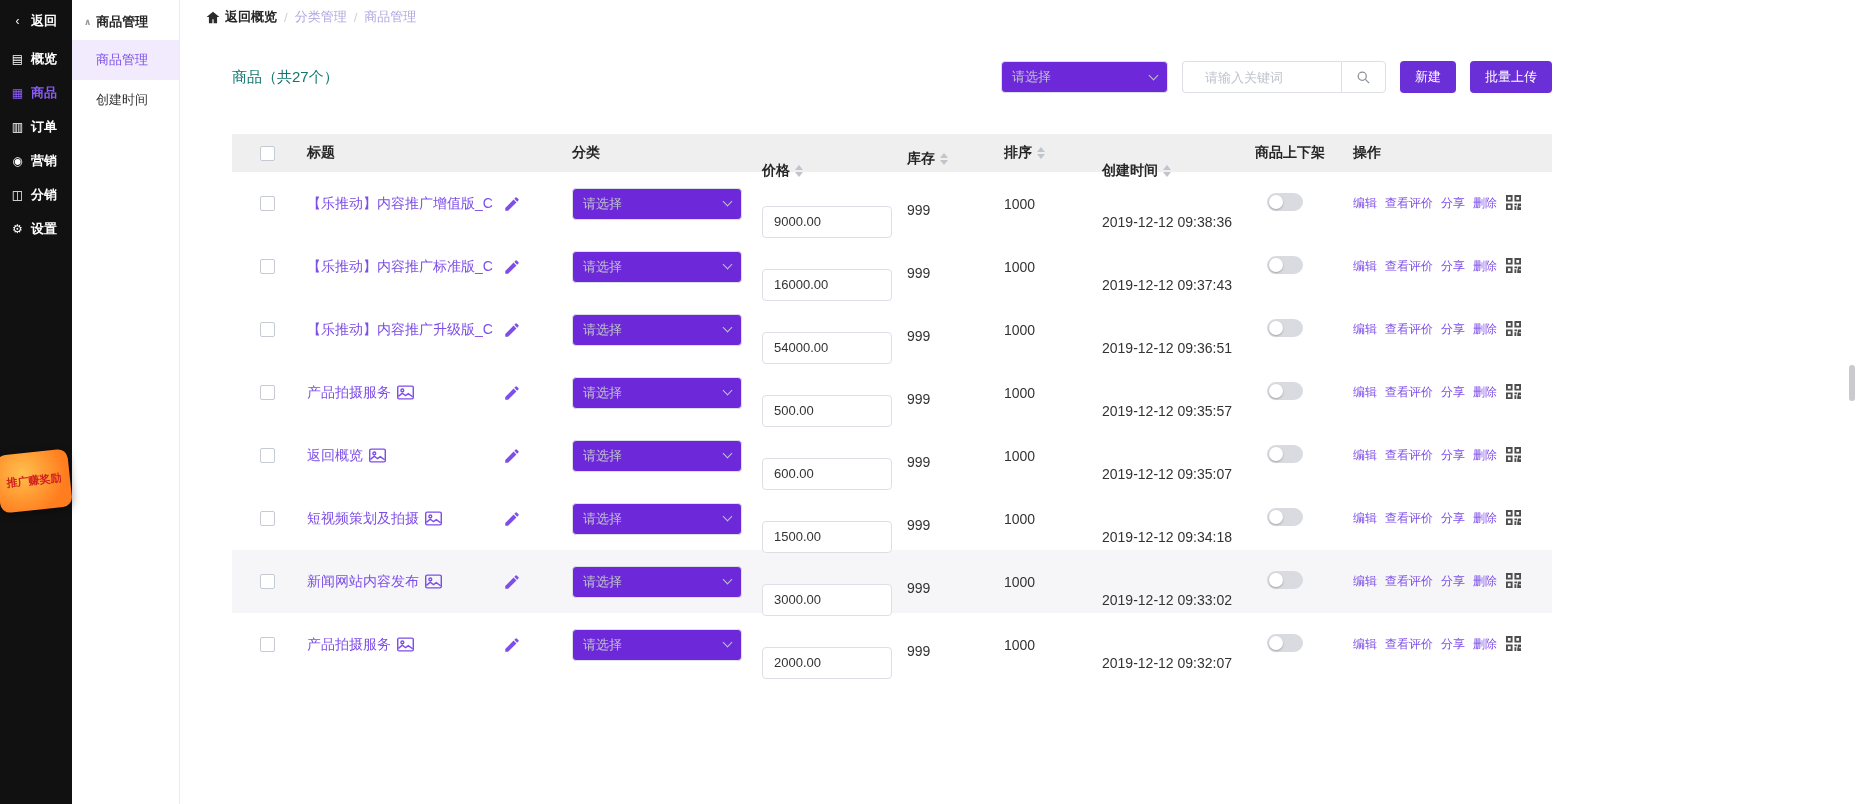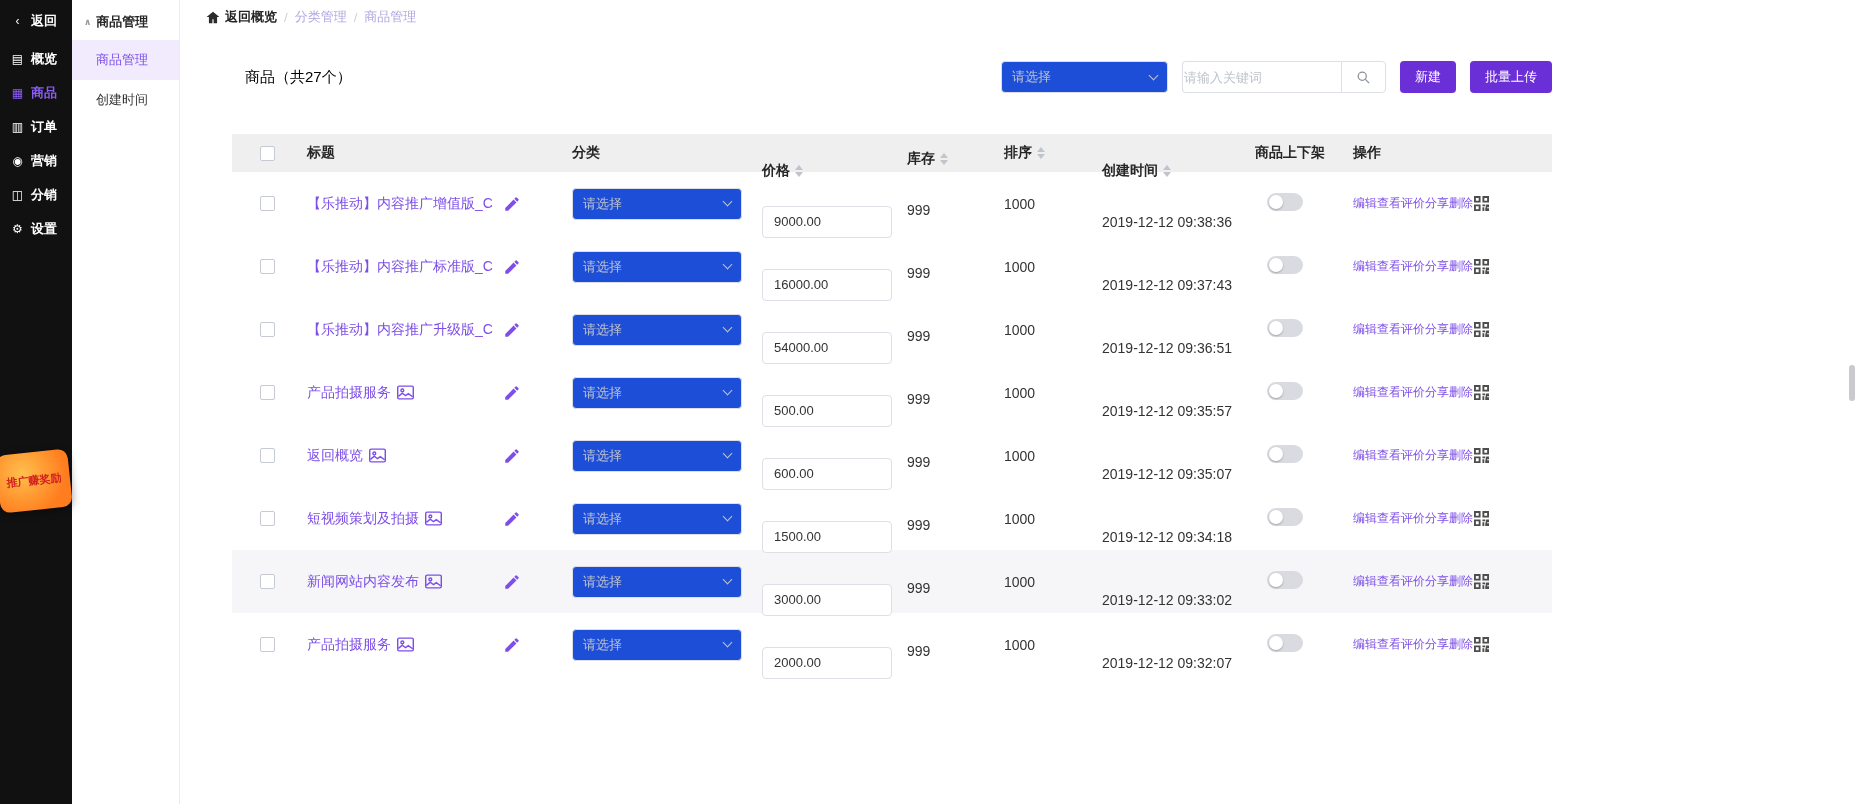--- a/index.html
+++ b/index.html
@@ -33,46 +33,46 @@
   
   .main{flex:1;position:relative;overflow:hidden;background:#fff;}
   .breadcrumb{display:flex;align-items:center;gap:7px;height:34px;padding-left:26px;font-size:13px;}
   .home-link{display:flex;align-items:center;gap:5px;font-weight:700;color:#262626;cursor:pointer;}
   .sep{color:#d0d0d6;}
   .crumb{color:#b3a6e0;cursor:pointer;}
   .crumb-wrap{display:flex;align-items:center;gap:7px;}
 
   .content{width:1320px;margin-left:52px;}
   .toolbar{display:flex;align-items:center;justify-content:space-between;margin-top:27px;height:32px;}
-  .page-title{font-size:15px;color:#000000;margin-left:13px;}
+  .page-title{font-size:15px;color:#0f766e;}
   .controls{display:flex;align-items:center;gap:14px;}
-  .select{height:32px;border:1px solid var(--border);border-radius:4px;background:#1d4ed8;display:flex;align-items:center;justify-content:space-between;padding:0 10px;font-size:13px;color:var(--ph);cursor:pointer;}
+  .select{height:32px;border:1px solid var(--border);border-radius:4px;background:#6d28d9;display:flex;align-items:center;justify-content:space-between;padding:0 10px;font-size:13px;color:var(--ph);cursor:pointer;}
   .select.w-toolbar{width:167px;}
   .select.w-row{width:170px;}
   .chev{width:7px;height:7px;border-right:1.5px solid #c0c4cc;border-bottom:1.5px solid #c0c4cc;transform:rotate(45deg);margin-top:-4px;flex-shrink:0;}
   .search-group{display:flex;}
-  .search-input{width:159px;height:32px;border:1px solid var(--border);border-right:none;border-radius:4px 0 0 4px;padding:0 1px;font-size:13px;color:#333;outline:none;font-family:inherit;}
+  .search-input{width:159px;height:32px;border:1px solid var(--border);border-right:none;border-radius:4px 0 0 4px;padding:0 22px;font-size:13px;color:#333;outline:none;font-family:inherit;}
   .search-input::placeholder{color:var(--ph);}
   .search-btn{width:45px;height:32px;border:1px solid var(--border);border-radius:0 4px 4px 0;background:#fff;display:flex;align-items:center;justify-content:center;cursor:pointer;}
   .btn{height:32px;padding:0 15px;border:none;border-radius:4px;background:var(--accent);color:#fff;font-size:13px;cursor:pointer;font-family:inherit;}
 
   
   .table{margin-top:41px;}
   .thead{display:flex;align-items:center;height:38px;background:var(--thead-bg);font-size:14px;font-weight:700;color:#262626;}
   .thead .cell{display:flex;align-items:center;gap:5px;}
   .cell{flex-shrink:0;}
   .c-check{width:48px;padding-left:28px;display:flex;align-items:center;}
   .c-title{width:265px;display:flex;align-items:center;gap:6px;position:relative;margin-left:27px;}
   .c-cat{width:190px;}
   .c-price{width:145px;margin-top:36px;}
   .c-stock{width:97px;margin-top:12px;}
   .c-sort{width:98px;}
   .c-created{width:153px;margin-top:36px;}
   .c-shelf{width:98px;}
-  .c-actions{flex:1;display:flex;align-items:center;}
+  .c-actions{flex:1;display:flex;gap:8px;}
   .sort-ic{display:inline-flex;flex-direction:column;gap:2px;cursor:pointer;}
   .sort-ic .up{width:0;height:0;border-left:4px solid transparent;border-right:4px solid transparent;border-bottom:5px solid #c0c4cc;}
   .sort-ic .down{width:0;height:0;border-left:4px solid transparent;border-right:4px solid transparent;border-top:5px solid #c0c4cc;}
   .checkbox{width:15px;height:15px;border:1px solid #c6cad2;border-radius:2px;background:#fff;cursor:pointer;display:inline-block;}
 
   .table-row{display:flex;align-items:center;height:63px;font-size:14px;}
   .table-row.hl{background:var(--row-hi);}
   .title-link{color:var(--link);font-size:14px;max-width:186px;overflow:hidden;white-space:nowrap;cursor:pointer;}
   .img-ic{display:flex;flex-shrink:0;}
   .pencil{position:absolute;left:196px;top:50%;transform:translateY(-50%);cursor:pointer;display:flex;}

